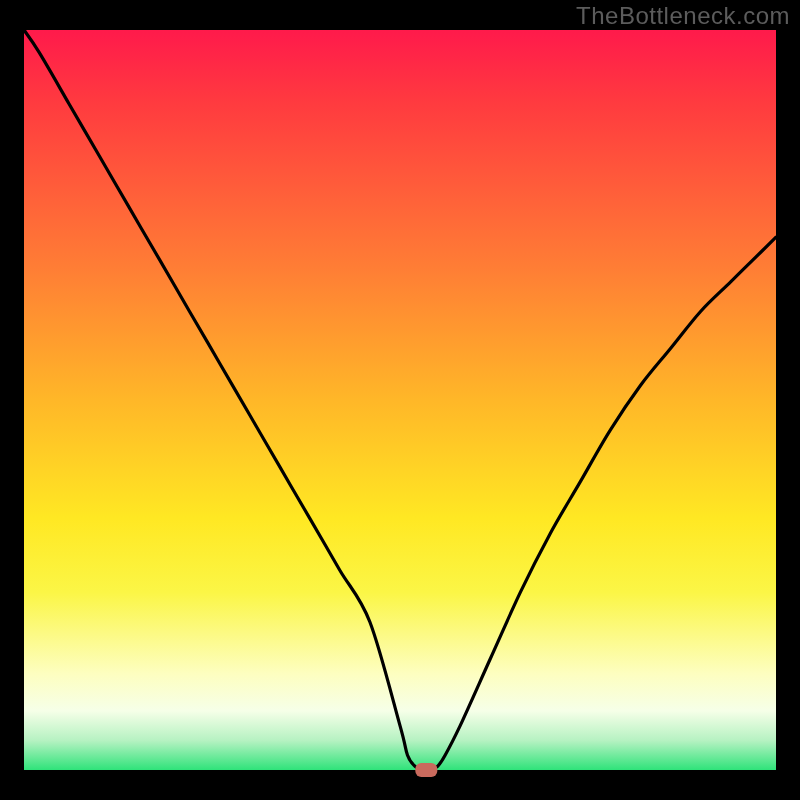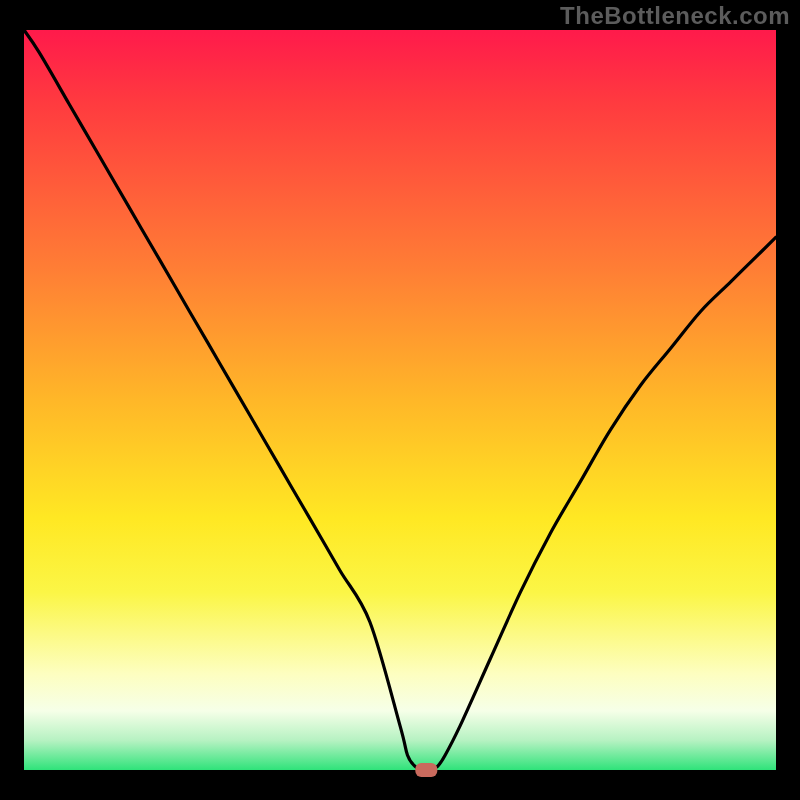--- a/index.html
+++ b/index.html
@@ -15,21 +15,21 @@
     position: relative;
     width: 800px;
     height: 800px;
   }
   .watermark {
     position: absolute;
     top: 2px;
     right: 10px;
     color: #5c5c5c;
     font-size: 24px;
-    font-weight: 700;
+    font-weight: 400;
     letter-spacing: 0.5px;
     z-index: 10;
     user-select: none;
   }
   .plot-area {
     position: absolute;
     left: 24px;
     top: 30px;
     width: 752px;
     height: 740px;

